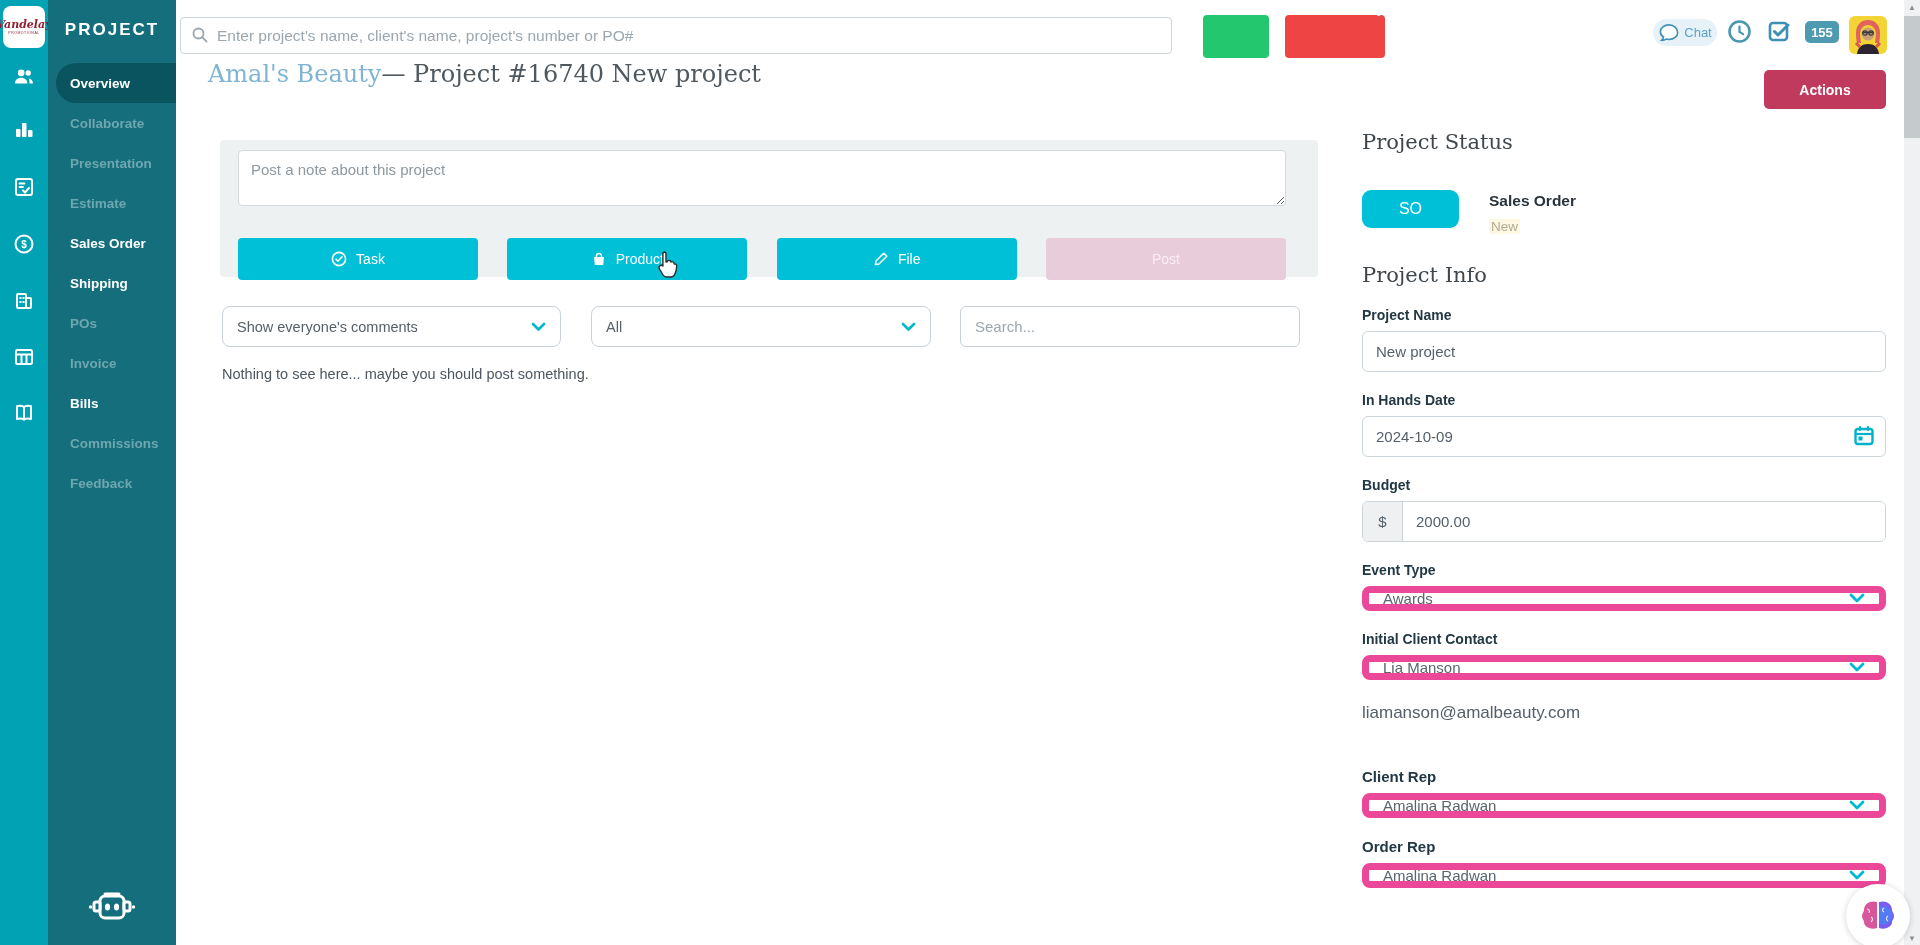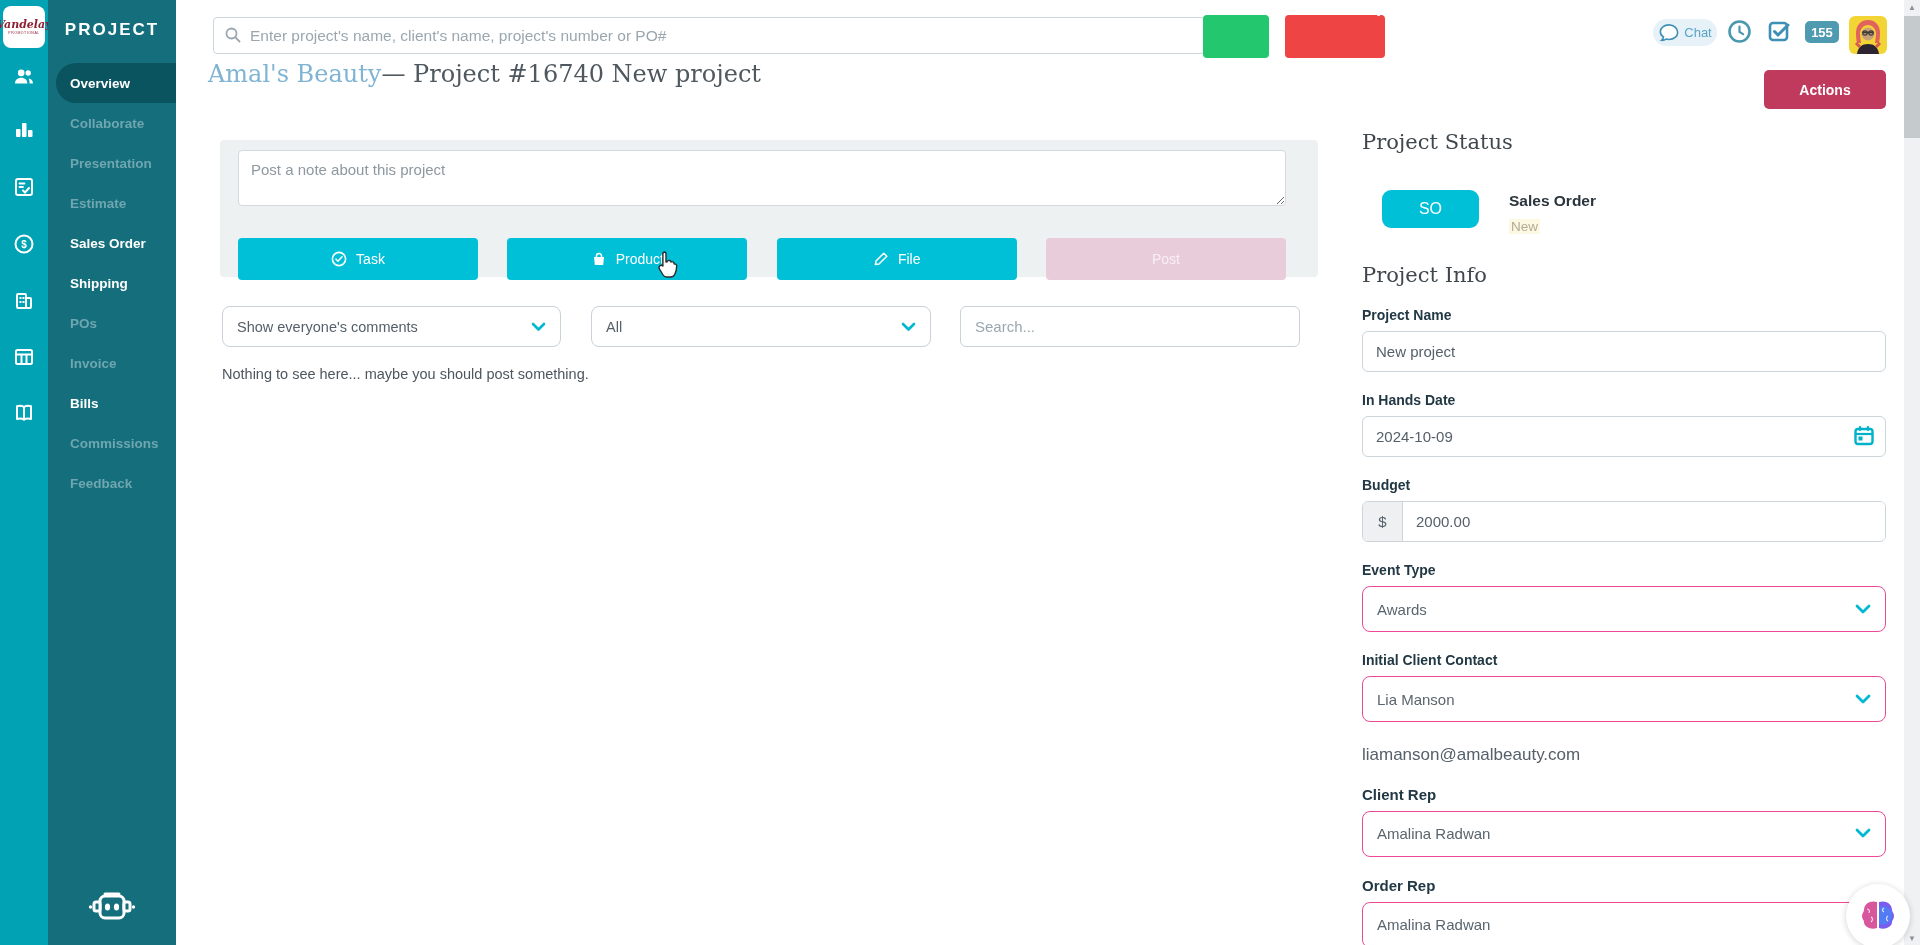--- a/index.html
+++ b/index.html
@@ -24,21 +24,21 @@
   .nav-item { height:40px; display:flex; align-items:center; padding-left:22px;
     font-size:13.5px; font-weight:bold; color:#6fa6b0; cursor:pointer; }
   .nav-item.bright { color:#ffffff; }
   .nav-item.active { color:#fff; background:#0a5460; margin-left:8px; padding-left:14px;
     border-radius:20px 0 0 20px; }
   .robot { position:absolute; bottom:16px; left:0; width:128px; display:flex; justify-content:center; }
 
   
   .main { position:absolute; left:176px; top:0; width:1744px; height:945px; }
 
-  .search-wrap { position:absolute; left:37px; top:17px; width:992px; height:37px; }
+  .search-wrap { position:absolute; left:4px; top:17px; width:992px; height:37px; }
   .search-input { width:100%; height:100%; border:1px solid #ccd5da; border-radius:4px;
     padding:0 12px 0 36px; font-size:15.5px; color:#55606a; font-family:"Liberation Sans",sans-serif; outline:none;}
   .search-input::placeholder { color:#9aa7b0; }
   .search-glass { position:absolute; left:11px; top:9px; }
 
   .pill-btn { position:absolute; top:15px; height:43px; border:none; border-radius:4px; color:#fff;
     display:flex; flex-direction:column; align-items:center; justify-content:center; cursor:pointer;
     font-family:"Liberation Sans",sans-serif;gap:40px; }
   .pill-btn .l1 { font-size:12.5px; font-weight:bold; line-height:1.15; }
   .pill-btn .l2 { font-size:10.5px; font-weight:bold; line-height:1.15; }
@@ -82,40 +82,40 @@
   .dd .chev { margin-left:auto; }
   .feed-search { position:absolute; top:306px; left:784px; width:340px; height:41px;
     border:1px solid #c9d2d8; border-radius:6px; padding:0 14px; font-size:15px; color:#55606a;
     font-family:"Liberation Sans",sans-serif; outline:none; }
   .feed-search::placeholder { color:#9aa7b0; }
   .empty-msg { position:absolute; left:46px; top:366px; font-size:14.5px; color:#4d565e; }
 
   
   .rpanel { position:absolute; left:1186px; top:130px; width:524px; }
   .rh { font-family:"DejaVu Serif", serif; font-size:21px; color:#3f474d; font-weight:normal; }
-  .status-row { display:flex; align-items:flex-start; gap:30px; margin-top:36px;margin-left:20px; }
+  .status-row { display:flex; align-items:flex-start; gap:30px; margin-top:36px; }
   .so-badge { width:97px; height:38px; background:#00c0d8; border-radius:9px; color:#fff;
     font-size:16px; display:flex; align-items:center; justify-content:center; }
   .stage-name { font-size:15.5px; font-weight:bold; color:#29343c; margin-top:2px; }
   .stage-status { display:inline-block; font-size:13.5px; color:#b3ab96; background:#fdf8e2;
     margin-top:9px; padding:0 2px; }
   .rh2 { margin-top:28px; }
   .f-label { margin:20px 0 8px; font-size:14px; font-weight:bold; color:#223844; }
   .f-label.big { font-size:15px; }
   .t-input { width:524px; height:41px; border:1px solid #ccd5da; border-radius:6px; padding:0 13px;
     font-size:15px; color:#55606a; font-family:"Liberation Sans",sans-serif; outline:none; background:#fff; }
   .date-wrap { position:relative; width:524px; }
   .date-wrap svg { position:absolute; right:11px; top:9px; pointer-events:auto; cursor:pointer; }
   .in-group { display:flex; width:524px; height:41px; border:1px solid #ccd5da; border-radius:6px;
     overflow:hidden; background:#fff; }
   .in-prefix { width:40px; background:#eef0f1; border-right:1px solid #ccd5da; display:flex;
     align-items:center; justify-content:center; font-size:15px; color:#55606a; }
   .in-group input { flex:1; border:none; outline:none; padding:0 13px; font-size:15px; color:#55606a;
     font-family:"Liberation Sans",sans-serif; }
-  .sel { width:524px; height:46px; border:1px solid #ec4899; border-radius:8px; background:#fff;
+  .sel { width:524px; height:25px; border:7px solid #ec4899; border-radius:8px; background:#fff;
     display:flex; align-items:center; padding:0 14px; font-size:15px; color:#5a656e; cursor:pointer; }
   .sel .chev { margin-left:auto; }
   .contact-lines { margin-top:18px; font-size:17px; color:#55606a; line-height:1.75; }
 
   
   .scrollbar { position:absolute; right:0; top:0; width:16px; height:945px; background:#f0f1f2; z-index:9; }
   .sb-arrow { position:absolute; left:0; width:16px; height:14px; display:flex; align-items:center;
     justify-content:center; font-size:8px; color:#8a9094; cursor:pointer; }
   .sb-thumb { position:absolute; left:0; top:16px; width:16px; height:122px; background:#c5cacd; cursor:pointer; }
 
@@ -400,21 +400,21 @@
           <svg width="16" height="11" viewBox="0 0 16 11">
               <path d="M2 2l6 6 6-6" fill="none" stroke="#00b9d1" stroke-width="2.8" stroke-linecap="round" stroke-linejoin="round"></path>
             </svg>
         </span>
       </div>
 
       <div class="contact-lines">
         <div>liamanson@amalbeauty.com</div>
       </div>
 
-      <div class="f-label big" style="margin-top:16px">Client Rep</div>
+      <div class="f-label big" style="margin-top:40px">Client Rep</div>
       <div class="sel">
         <span>Amalina Radwan</span>
         <span class="chev">
           <svg width="16" height="11" viewBox="0 0 16 11">
               <path d="M2 2l6 6 6-6" fill="none" stroke="#00b9d1" stroke-width="2.8" stroke-linecap="round" stroke-linejoin="round"></path>
             </svg>
         </span>
       </div>
 
       <div class="f-label big">Order Rep</div>

